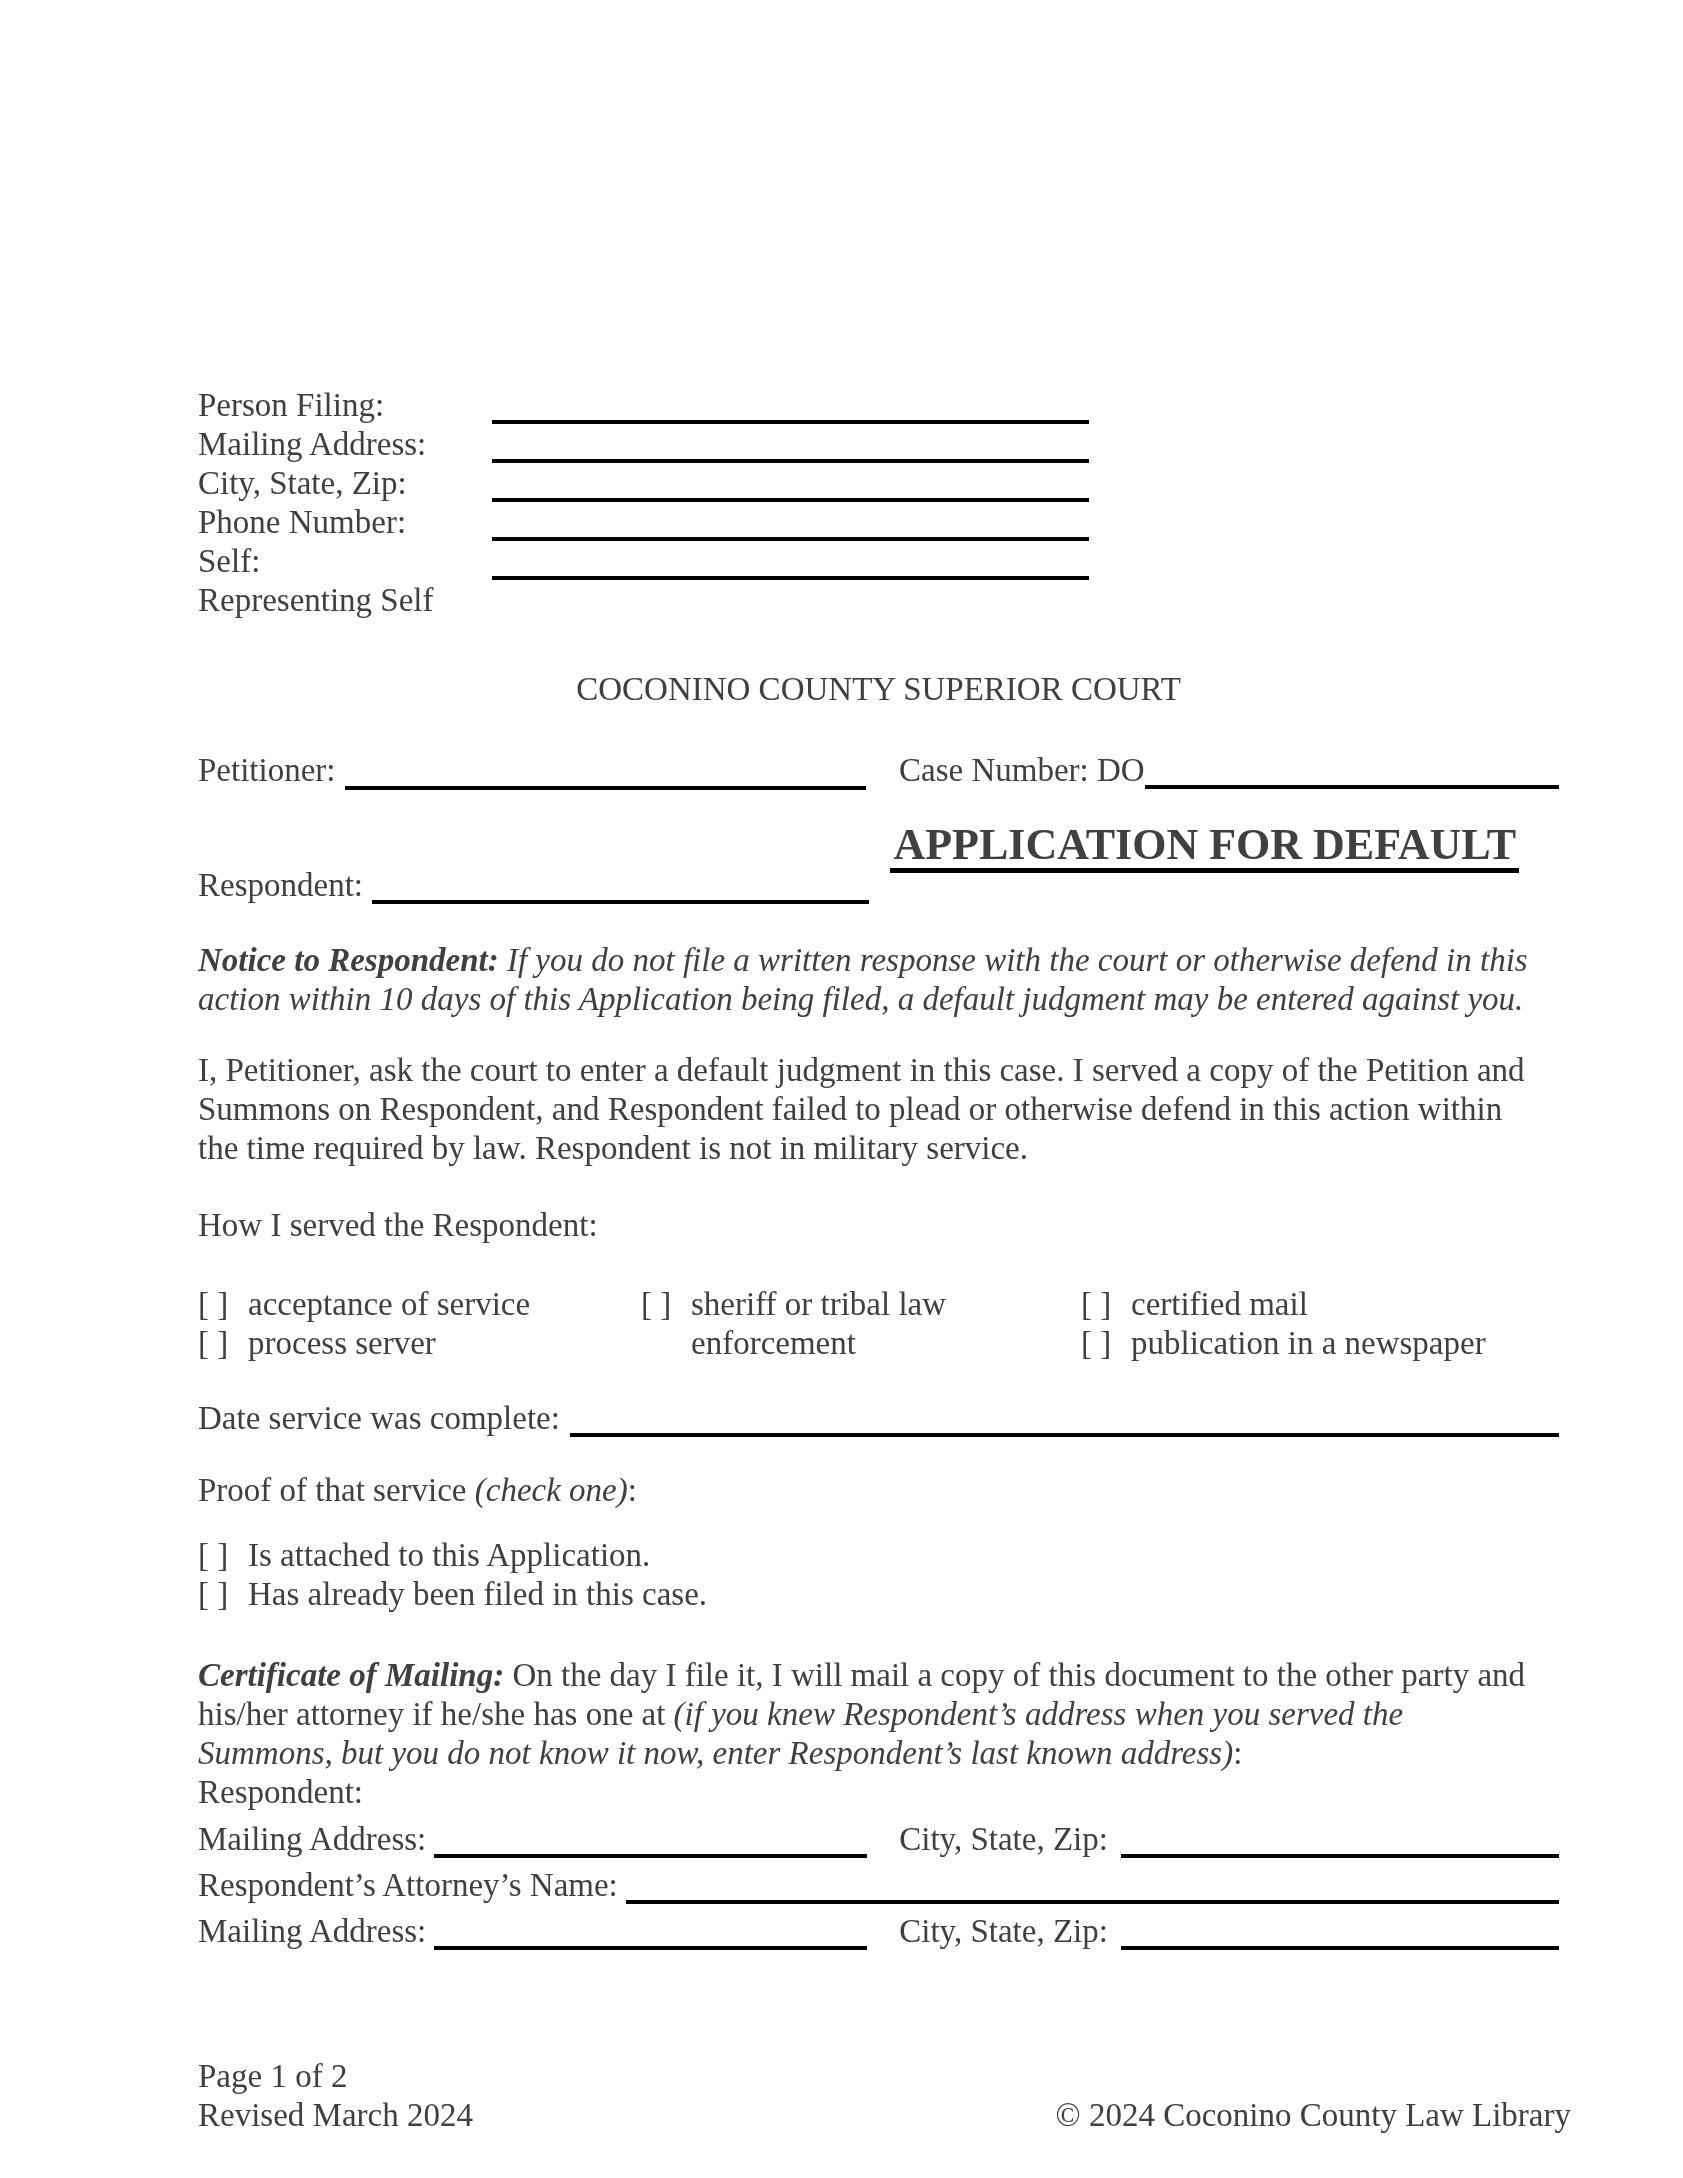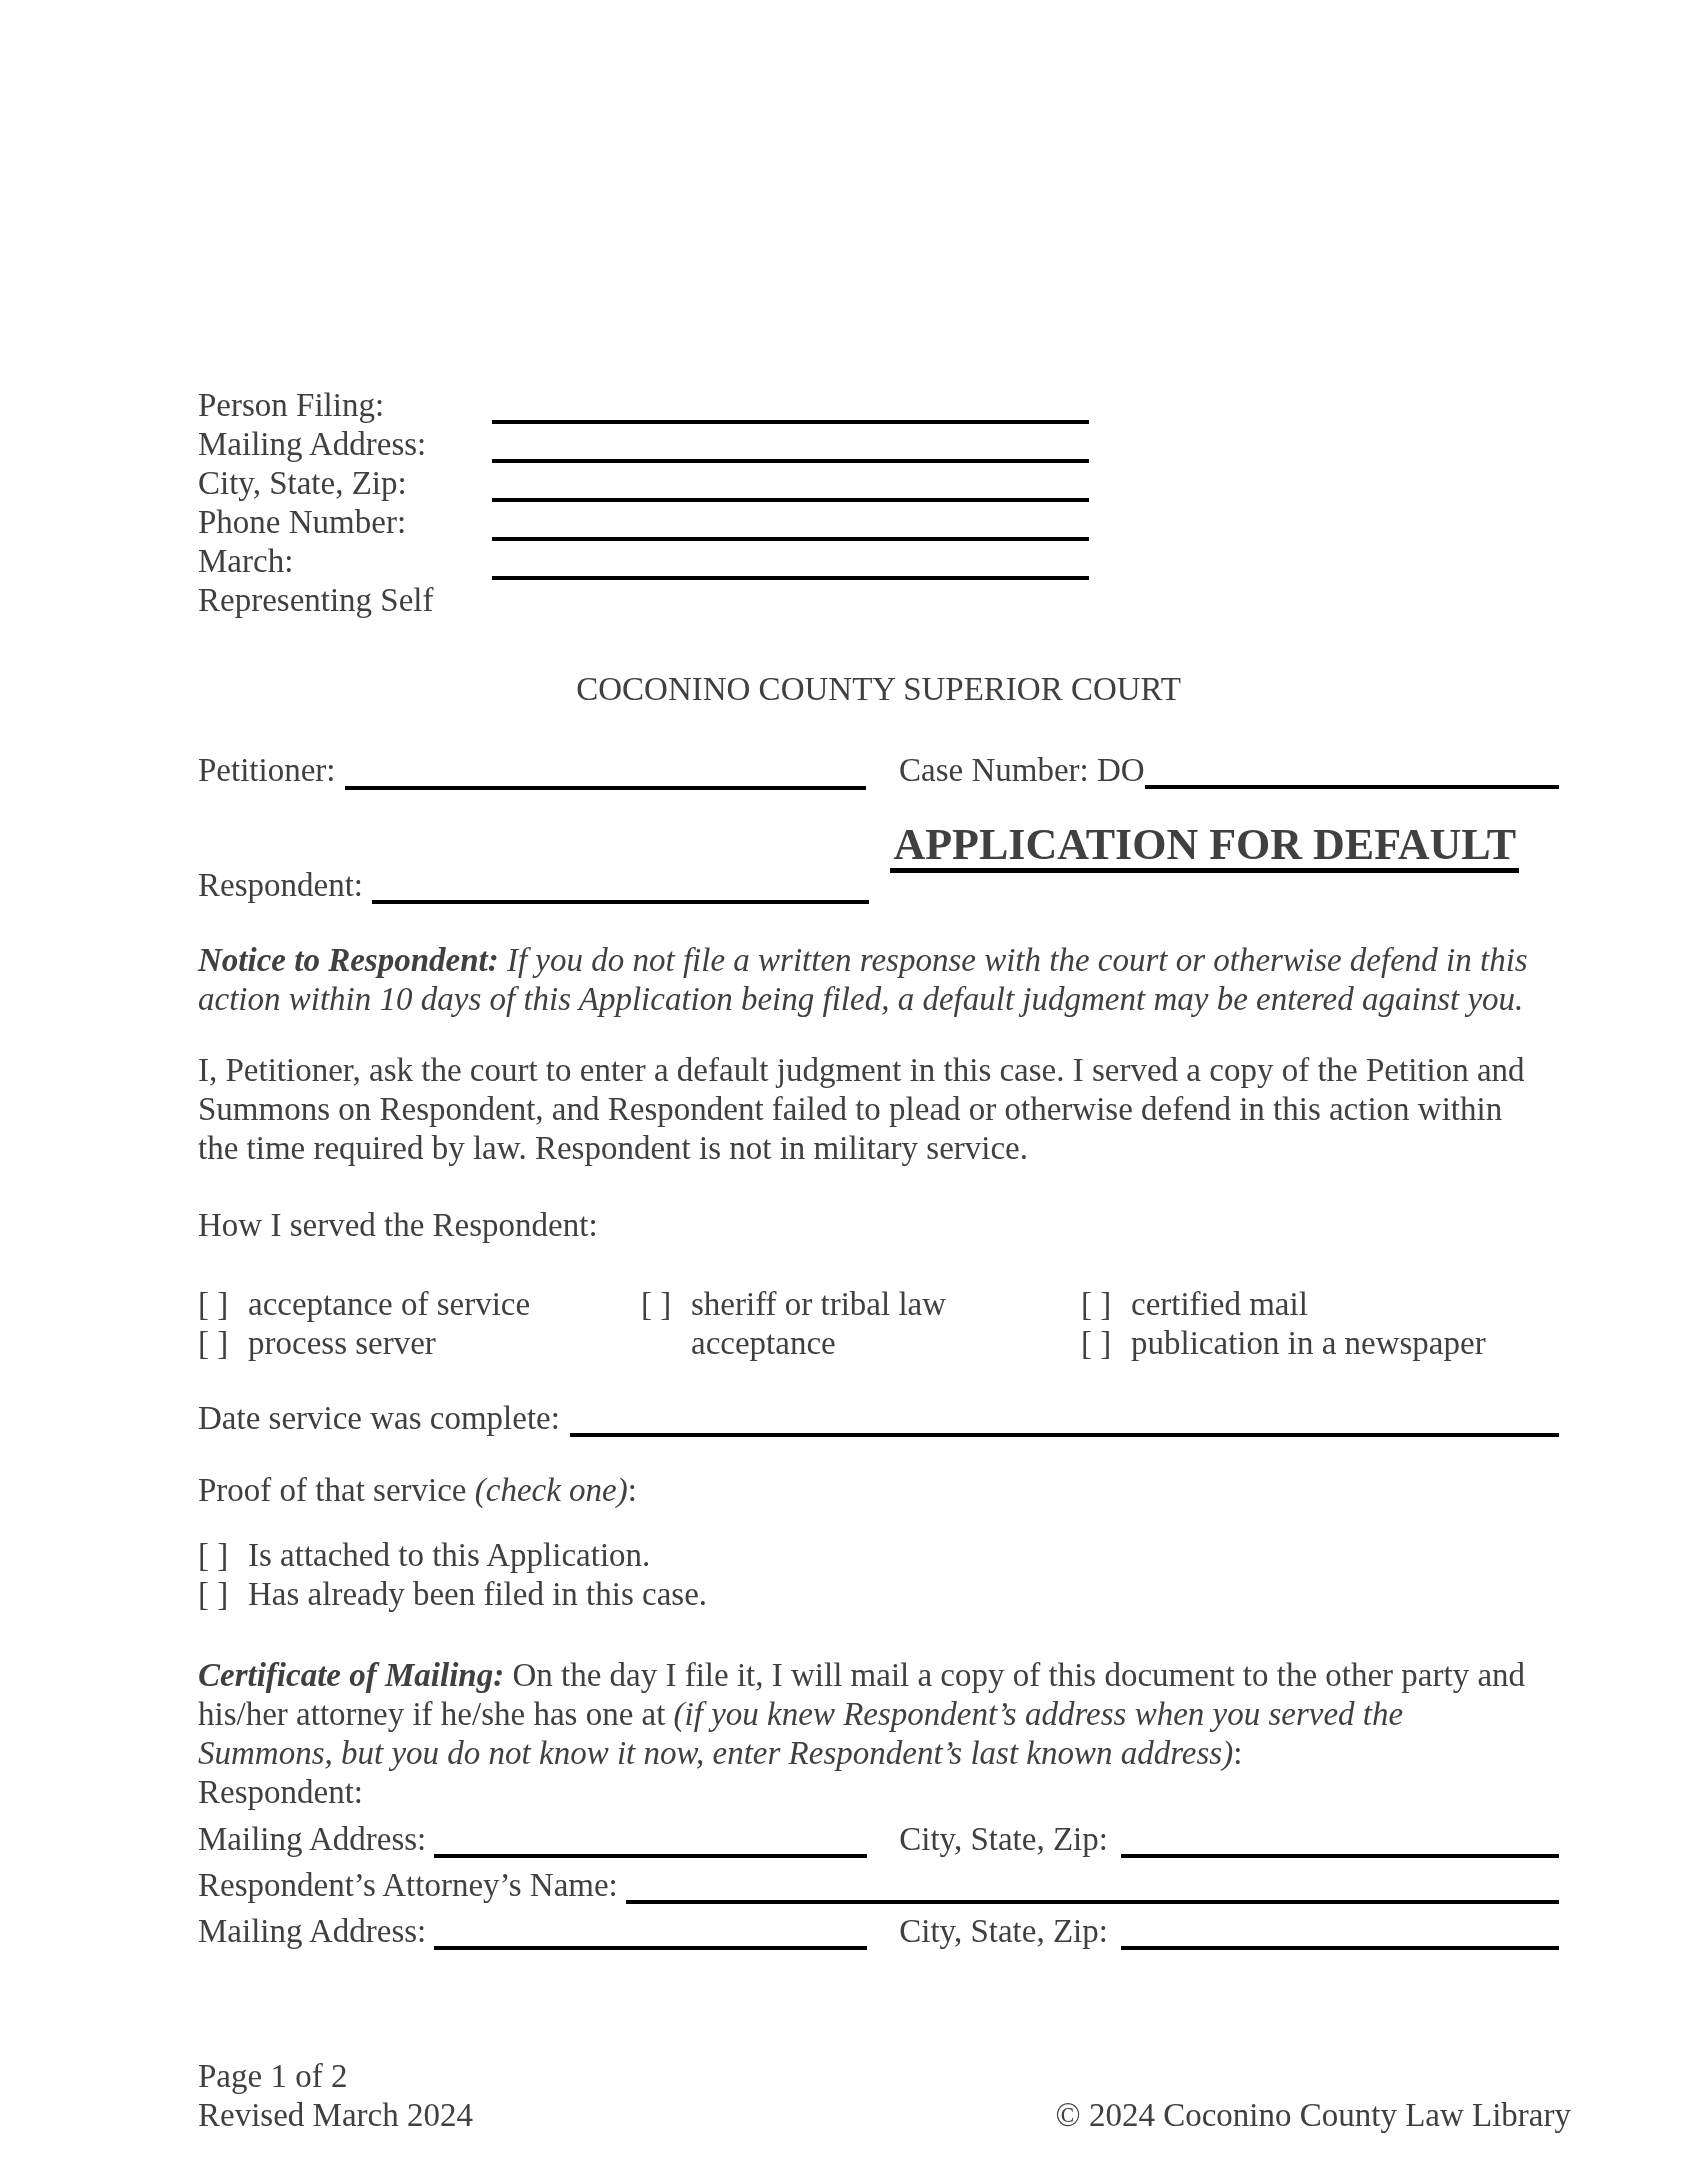--- a/index.html
+++ b/index.html
@@ -101,21 +101,21 @@
       </div>
       <div class="filer-row">
         <span class="filer-label">City, State, Zip:</span>
         <span class="fld"></span>
       </div>
       <div class="filer-row">
         <span class="filer-label">Phone Number:</span>
         <span class="fld"></span>
       </div>
       <div class="filer-row">
-        <span class="filer-label">March:</span>
+        <span class="filer-label">Self:</span>
         <span class="fld"></span>
       </div>
       <div class="filer-row">
         <span class="filer-label nowrap">Representing Self</span>
       </div>
     </div>
 
     <div class="court-title">COCONINO COUNTY SUPERIOR COURT</div>
 
     <div class="caption-row">
@@ -157,21 +157,21 @@
           <span>process server</span>
         </div>
       </div>
       <div>
         <div class="opt">
           <span class="bracket">[ ]</span>
           <span>sheriff or tribal law</span>
         </div>
         <div class="opt">
           <span class="bracket"></span>
-          <span>acceptance</span>
+          <span>enforcement</span>
         </div>
       </div>
       <div>
         <div class="opt">
           <span class="bracket">[ ]</span>
           <span>certified mail</span>
         </div>
         <div class="opt">
           <span class="bracket">[ ]</span>
           <span>publication in a newspaper</span>

